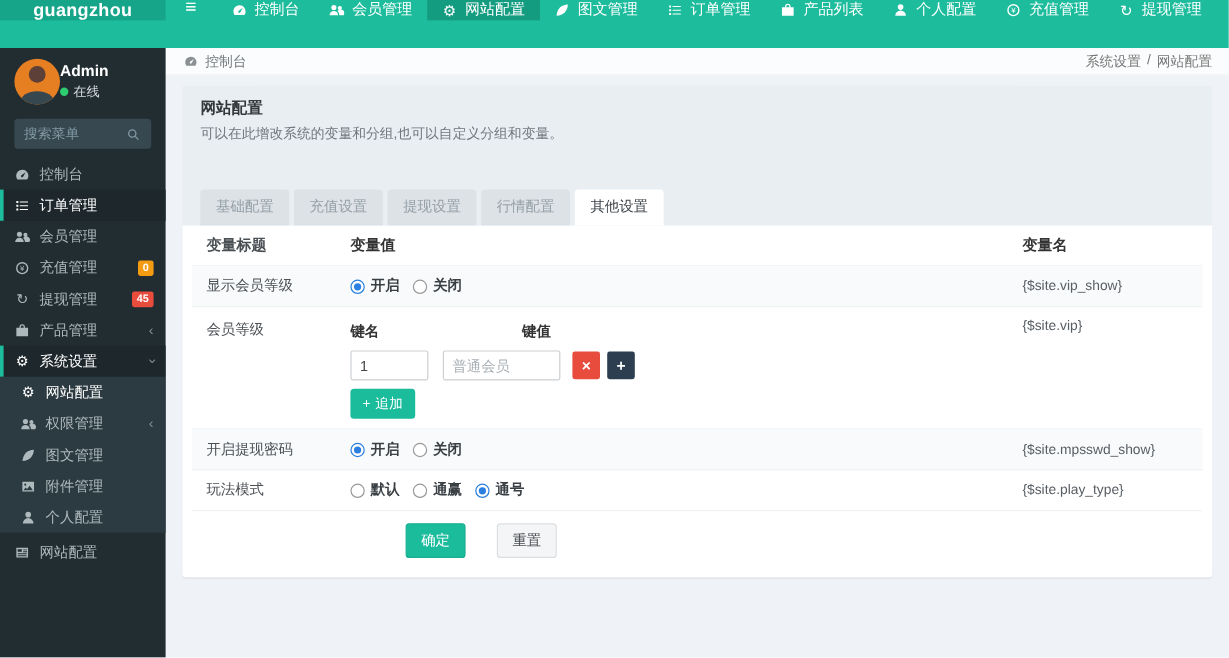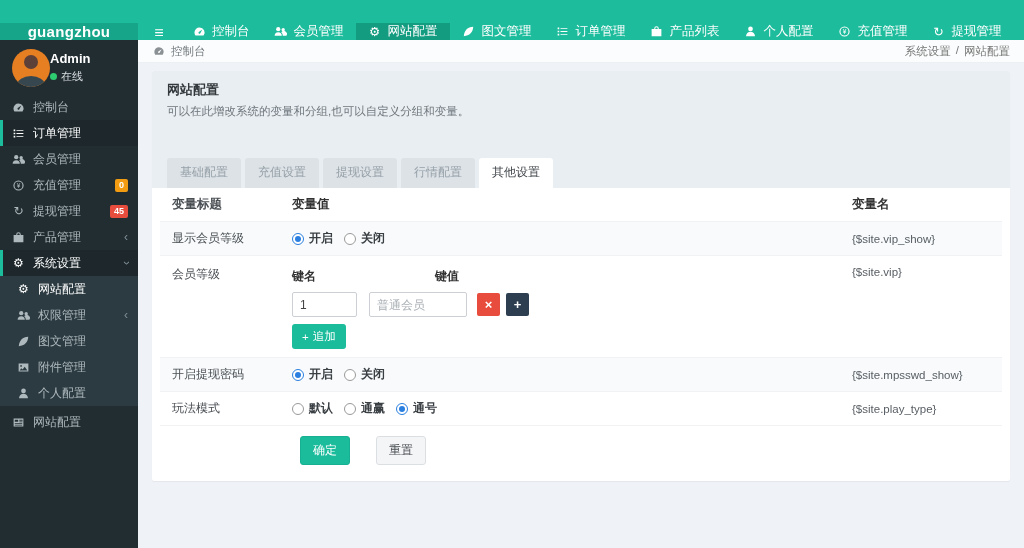--- a/index.html
+++ b/index.html
@@ -5,21 +5,21 @@
   * { margin:0; padding:0; box-sizing:border-box; }
   html,body { width:1024px; height:548px; }
   body {
     position:relative; overflow:hidden; background:#eff2f6;
     font-family:"Liberation Sans","DejaVu Sans",sans-serif; font-size:12px; color:#444;
   }
   svg { display:block; }
   .ic { display:inline-flex; align-items:center; justify-content:center; width:14px; height:14px; flex:none; }
 
   
-  .topbar { position:absolute; top:0; left:0; right:0; height:40px; background:#1dbc9c; display:flex; align-items:flex-end; color:#fff; z-index:5; }
+  .topbar { position:absolute; top:0; left:0; right:0; height:40px; background:#1dbc9c; display:flex; align-items:flex-start; color:#fff; z-index:5; }
   .brand { width:138px; background:#16a589; display:flex; align-items:center; justify-content:center; font-weight:bold; font-size:15px; letter-spacing:.3px; cursor:pointer; }
   .hamburger { display:flex; align-items:center; padding:0 14px; font-size:16px; cursor:pointer; }
   .nav { display:flex; align-items:stretch; }
   .nav-item { display:flex; align-items:center; gap:6px; padding:0 12px; font-size:12.5px; cursor:pointer; white-space:nowrap; }
   .nav-item.active { background:#149c81; }
 
   
   .sidebar { position:absolute; top:40px; left:0; bottom:0; width:138px; background:#222d32; color:#aeb9bd; z-index:4; }
   .user-panel { display:flex; gap:0; padding:9px 12px 7px 12px; }
   .avatar-lg { width:38px; height:38px; border-radius:50%; background:#e67e22; position:relative; overflow:hidden; flex:none; }
@@ -80,21 +80,21 @@
   .kv-input { height:25px; border:1px solid #ccd0d4; border-radius:2px; font-size:12px; padding:0 7px; outline:none; font-family:inherit; color:#444; }
   .kv-key { width:65px; }
   .kv-val { width:98px; margin-left:6px; }
   .kv-val::placeholder { color:#aab0b5; }
   .btn-sq { width:23px; height:23px; border:none; border-radius:2px; color:#fff; font-size:13px; font-weight:bold; display:flex; align-items:center; justify-content:center; cursor:pointer; }
   .btn-del { background:#e74c3c; margin-left:4px; }
   .btn-move { background:#2c3e50; }
   .btn-append { margin-top:7px; display:inline-flex; align-items:center; gap:4px; background:#1abc9c; color:#fff; border:none; border-radius:3px; font-size:11.5px; padding:5px 10px; cursor:pointer; font-family:inherit; }
 
   .tfoot { padding:10px 0 16px 140px; display:flex; gap:6px; }
-  .btn-submit { background:#1abc9c; color:#fff; border:1px solid #18b092; border-radius:3px; font-size:12px; padding:5px 12px; cursor:pointer; font-family:inherit; }
+  .btn-submit { background:#1abc9c; color:#fff; border:1px solid #18b092; border-radius:3px; font-size:12px; padding:5px 12px; cursor:pointer; font-family:inherit;margin-left:38px; }
   .btn-reset { background:#f4f5f6; color:#4a4f54; border:1px solid #dcdfe2; border-radius:3px; font-size:12px; padding:5px 12px; cursor:pointer; font-family:inherit;margin-left:20px; }
 </style>
 </head>
 <body>
 
 <div class="topbar">
   <div class="brand">guangzhou</div>
   <div class="hamburger">
     <span class="ic">≡</span>
   </div>
@@ -175,20 +175,29 @@
 <div class="sidebar">
   <div class="user-panel">
     <div class="avatar-lg"></div>
     <div class="user-meta">
       <div class="user-name">Admin</div>
       <div class="user-status">
         <span class="dot"></span>
         <span>在线</span>
       </div>
     </div>
+  </div>
+  <div class="search">
+    <input type="text" placeholder="搜索菜单" style="">
+    <span class="ic" style="color:#8299a4">
+        <svg width="12" height="12" viewBox="0 0 16 16">
+          <circle cx="7" cy="7" r="4" fill="none" stroke="currentColor" stroke-width="1.5"></circle>
+          <path d="M10.2 10.2l3.6 3.6" stroke="currentColor" stroke-width="1.5"></path>
+        </svg>
+      </span>
   </div>
   <ul class="menu">
     <li class="menu-item">
       <span class="ic">
           <svg width="13" height="13" viewBox="0 0 16 16" fill="currentColor">
             <path d="M8 3a6.2 6.2 0 0 0-6.2 6.2c0 1.4.5 2.7 1.2 3.8h10A6.2 6.2 0 0 0 8 3zm.8 7.4a1.2 1.2 0 1 1-1.7-1.7l4.4-3.1-2.7 4.8z"></path>
           </svg>
         </span>
       <span>控制台</span>
     </li>

